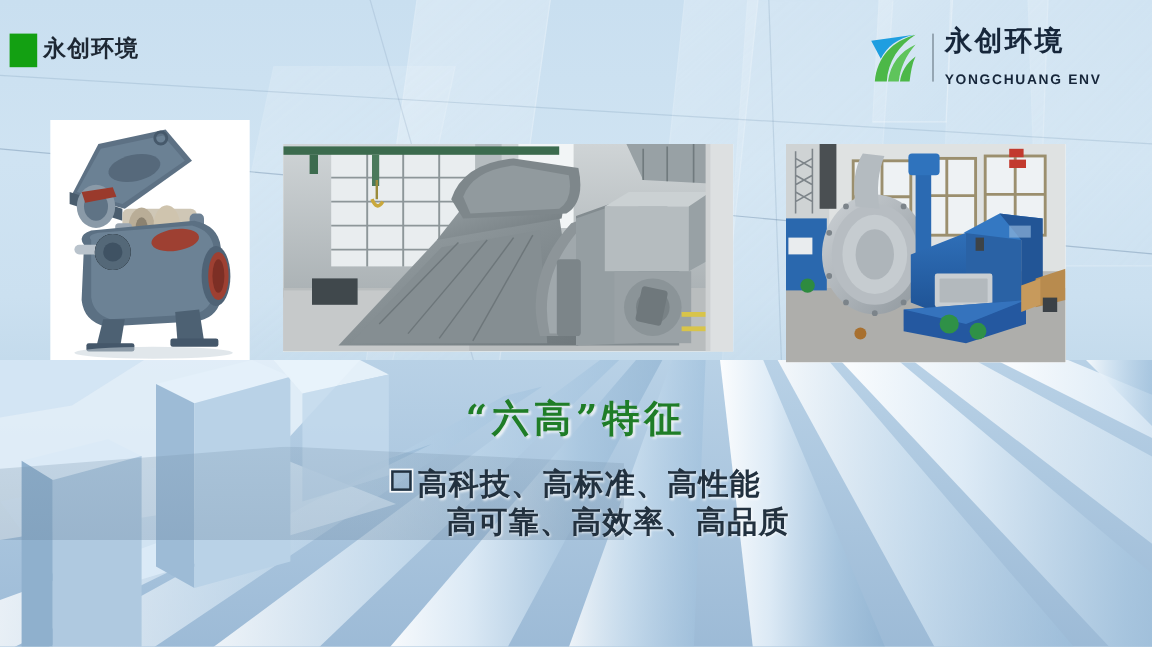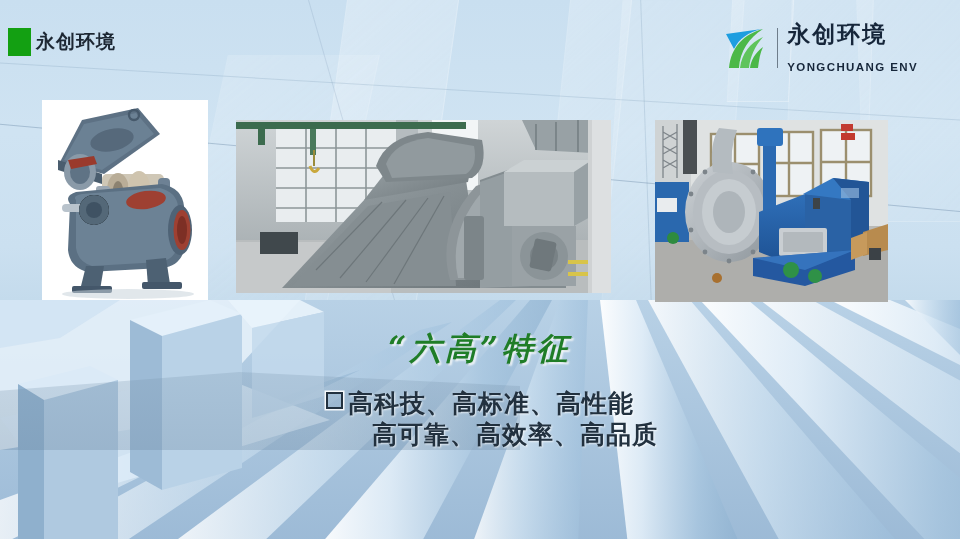--- a/index.html
+++ b/index.html
@@ -134,21 +134,20 @@
   .photo.blue  { left: 655px; top: 120px; width: 233px; height: 182px; }
 
   .ph-canvas { position: absolute; inset: 0; }
 
   
   .headline {
     position: absolute;
     left: 0; top: 328px; width: 960px;
     text-align: center;
     pointer-events: none;
-    font-style: italic;
   }
   .headline-title {
     font-family: "DejaVu Serif", "Liberation Serif", serif;
     font-size: 31px;
     font-weight: bold;
     color: #1f7d27;
     letter-spacing: 4px;
     text-shadow: 2px 2px 2px rgba(255,255,255,0.85), 1px 1px 0 rgba(20,70,30,0.25);
     white-space: nowrap;
   }

